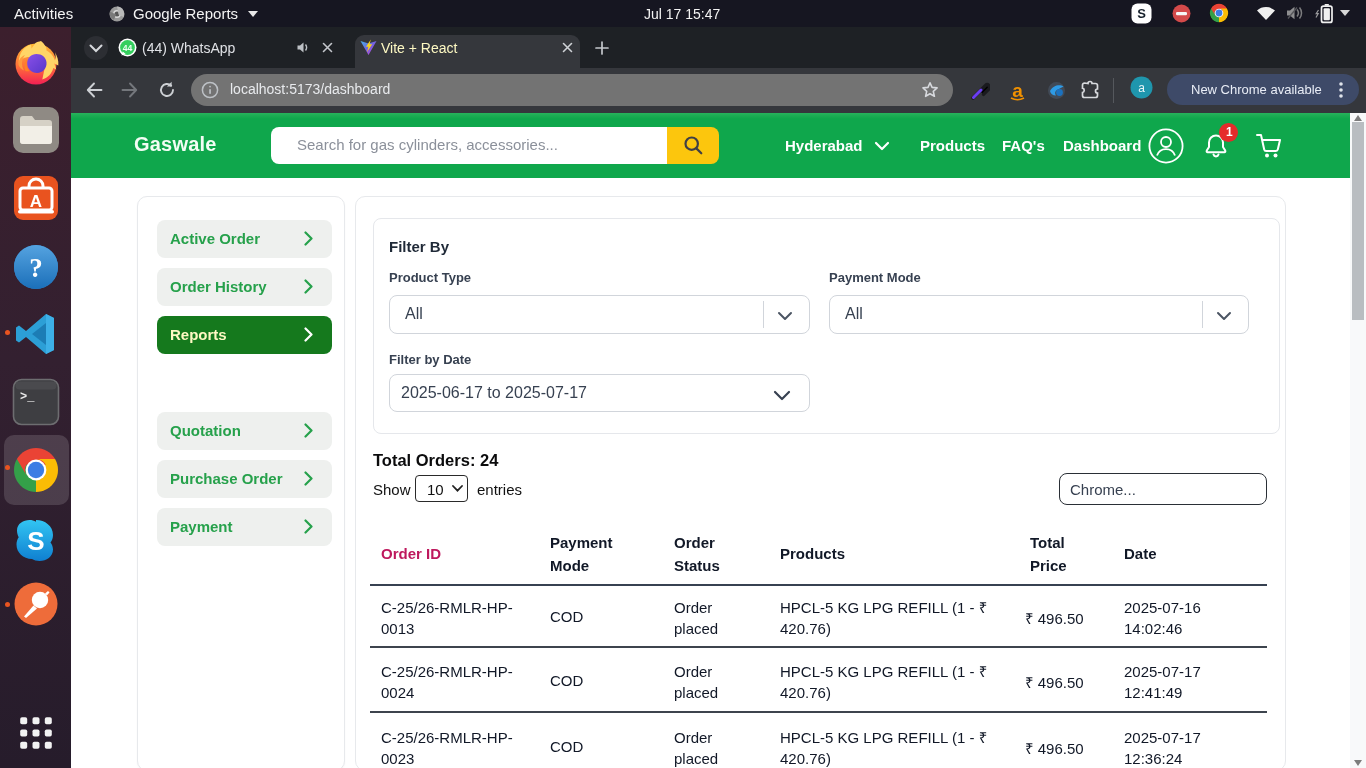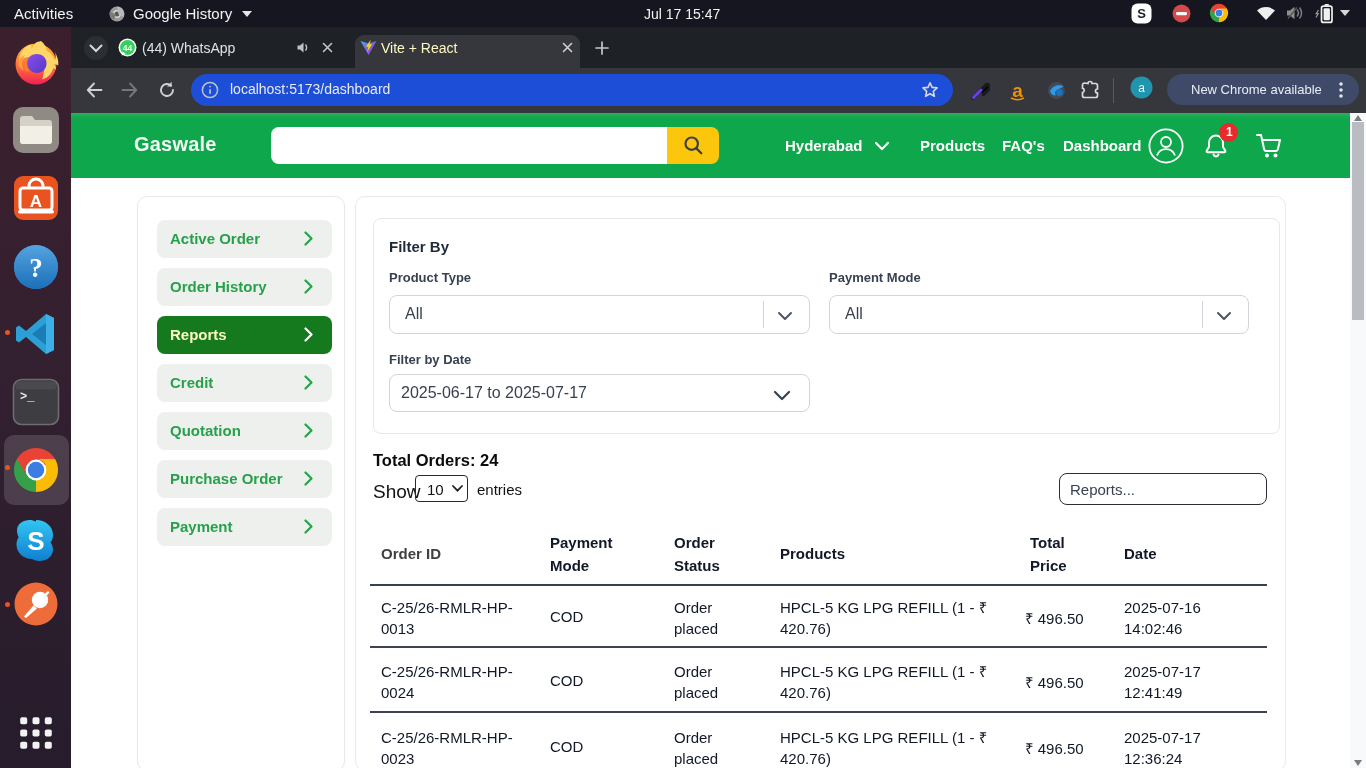--- a/index.html
+++ b/index.html
@@ -16,21 +16,21 @@
 
 
 #dock { position:absolute; left:0; top:27px; width:71px; height:741px; background:linear-gradient(180deg,#3c1f2d 0%, #332030 45%, #261c2b 100%); }
 .dockicon { position:absolute; left:12px; width:48px; height:48px; }
 .dot { position:absolute; left:5px; width:5px; height:5px; border-radius:50%; background:#e95420; }
 
 
 #tabstrip { position:absolute; left:71px; top:27px; width:1295px; height:41px; background:#1e2125; }
 #toolbar { position:absolute; left:71px; top:68px; width:1295px; height:45px; background:#35373c; }
 .tab-active { position:absolute; left:284px; top:8px; width:225px; height:33px; background:#35373c; border-radius:9px 9px 0 0; }
-#omnibox { position:absolute; left:120px; top:6px; width:762px; height:32px; background:#1d4ed8; border-radius:16px; color:#e8eaed; font-size:14px; }
+#omnibox { position:absolute; left:120px; top:6px; width:762px; height:32px; background:#737373; border-radius:16px; color:#e8eaed; font-size:14px; }
 .tabtxt { color:#dfe1e5; font-size:14px; }
 #updatepill { position:absolute; left:1096px; top:6px; width:192px; height:31px; background:#3e4a68; border-radius:16px; color:#e9edf6; font-size:13px; line-height:31px; }
 
 
 #page { position:absolute; left:71px; top:113px; width:1295px; height:655px; background:#ffffff;padding-left:44px; }
 #gheader { position:absolute; left:0; top:0; width:1279px; height:65px; background:linear-gradient(180deg,#28b35c 0px,#1aac52 3px,#0fa74c 6px); }
 #scrollbar { position:absolute; left:1279px; top:0; width:16px; height:655px; background:#f8f9fa; }
 #scrollthumb { position:absolute; left:1281px; top:9px; width:12px; height:198px; background:#b9bdc1; }
 
 .gnav { color:#fff; font-weight:700; font-size:15px; }
@@ -55,21 +55,21 @@
 
 <div id="panel">
   <span class="activities">Activities</span>
   <span class="chromemenu">
     <svg width="16" height="16" viewBox="0 0 16 16">
           <circle cx="8" cy="8" r="7.5" fill="#9a9a9a"></circle>
           <circle cx="8" cy="8" r="3.2" fill="#585858" stroke="#d9d9d9" stroke-width="1.4"></circle>
           <path d="M8 .5 A7.5 7.5 0 0 1 14.5 11 L9.5 8.6 Z" fill="#b9b9b9"></path>
           <path d="M.9 5.5 L7 8.5 5 13.8 A7.5 7.5 0 0 1 .9 5.5 Z" fill="#7a7a7a"></path>
         </svg>
-    <span>Google History</span>
+    <span>Google Reports</span>
     <span class="tri-down" style="margin-left:2px;"></span>
   </span>
   <span class="clock" style="font-size:14px;top:6px;">Jul 17  15:47</span>
 
   <svg class="abs" style="left:1131px;top:3px;" width="21" height="21" viewBox="0 0 21 21">
         <rect x="0.5" y="0.5" width="20" height="20" rx="6" fill="#ffffff"></rect>
         <text x="10.5" y="15.3" font-size="13" font-weight="bold" text-anchor="middle" fill="#16202b" font-family="Liberation Sans">S</text>
       </svg>
   <svg class="abs" style="left:1172px;top:4px;" width="19" height="19" viewBox="0 0 19 19">
         <circle cx="9.5" cy="9.5" r="9" fill="#d44a4a"></circle>
@@ -302,20 +302,21 @@
           <circle cx="2" cy="14" r="1.8" fill="#dfe3ea"></circle>
         </svg>
   </div>
 </div>
 
 <div id="page">
 
   <div id="gheader">
     <span class="abs" style="left:63px;top:20px;font-size:20px;font-weight:700;color:#f2fdf4;letter-spacing:0.2px;">Gaswale</span>
     <div class="abs" style="left:200px;top:14px;width:396px;height:37px;background:#fff;border-radius:8px 0 0 8px;"></div>
+    <span class="abs" style="left:226px;top:23px;font-size:15px;color:#8b909a;">Search for gas cylinders, accessories...</span>
     <div class="abs" style="left:596px;top:14px;width:52px;height:37px;background:#fcc60d;border-radius:0 8px 8px 0;"></div>
     <svg class="abs" style="left:612px;top:22px;" width="21" height="21" viewBox="0 0 21 21">
           <circle cx="8.7" cy="8.7" r="6.2" stroke="#3f3f46" stroke-width="2.2" fill="none"></circle>
           <path d="M13.4 13.4 L18.3 18.3" stroke="#3f3f46" stroke-width="2.2" stroke-linecap="round"></path>
         </svg>
     <span class="gnav abs" style="left:714px;top:24px;">Hyderabad</span>
     <svg class="abs" style="left:803px;top:28px;" width="16" height="10" viewBox="0 0 16 10">
           <path d="M2 2 L8 8 L14 2" stroke="#fff" stroke-width="2.2" fill="none" stroke-linecap="round" stroke-linejoin="round"></path>
         </svg>
     <span class="gnav abs" style="left:849px;top:24px;">Products</span>
@@ -350,23 +351,20 @@
 
   <div id="sidecard">
     <div class="menubtn" style="top:23px;">Active Order<svg class="chev" width="9" height="15" viewBox="0 0 9 15">
             <path d="M1.5 1.5 L7.5 7.5 L1.5 13.5" stroke="#26a14b" stroke-width="2.2" fill="none" stroke-linecap="round" stroke-linejoin="round"></path>
           </svg></div>
     <div class="menubtn" style="top:71px;">Order History<svg class="chev" width="9" height="15" viewBox="0 0 9 15">
             <path d="M1.5 1.5 L7.5 7.5 L1.5 13.5" stroke="#26a14b" stroke-width="2.2" fill="none" stroke-linecap="round" stroke-linejoin="round"></path>
           </svg></div>
     <div class="menubtn active" style="top:119px;">Reports<svg class="chev" width="9" height="15" viewBox="0 0 9 15">
             <path d="M1.5 1.5 L7.5 7.5 L1.5 13.5" stroke="#ffffff" stroke-width="2.2" fill="none" stroke-linecap="round" stroke-linejoin="round"></path>
-          </svg></div>
-    <div class="menubtn" style="top:167px;">Credit<svg class="chev" width="9" height="15" viewBox="0 0 9 15">
-            <path d="M1.5 1.5 L7.5 7.5 L1.5 13.5" stroke="#26a14b" stroke-width="2.2" fill="none" stroke-linecap="round" stroke-linejoin="round"></path>
           </svg></div>
     <div class="menubtn" style="top:215px;">Quotation<svg class="chev" width="9" height="15" viewBox="0 0 9 15">
             <path d="M1.5 1.5 L7.5 7.5 L1.5 13.5" stroke="#26a14b" stroke-width="2.2" fill="none" stroke-linecap="round" stroke-linejoin="round"></path>
           </svg></div>
     <div class="menubtn" style="top:263px;">Purchase Order<svg class="chev" width="9" height="15" viewBox="0 0 9 15">
             <path d="M1.5 1.5 L7.5 7.5 L1.5 13.5" stroke="#26a14b" stroke-width="2.2" fill="none" stroke-linecap="round" stroke-linejoin="round"></path>
           </svg></div>
     <div class="menubtn" style="top:311px;">Payment<svg class="chev" width="9" height="15" viewBox="0 0 9 15">
             <path d="M1.5 1.5 L7.5 7.5 L1.5 13.5" stroke="#26a14b" stroke-width="2.2" fill="none" stroke-linecap="round" stroke-linejoin="round"></path>
           </svg></div>
@@ -394,35 +392,35 @@
       <span class="flabel" style="left:15px;top:133px;">Filter by Date</span>
       <div class="fselect" style="left:15px;top:155px;width:421px;height:38px;">
         <span class="val" style="left:11px;">2025-06-17 to 2025-07-17</span>
         <svg class="abs" style="right:18px;top:15px;" width="18" height="11" viewBox="0 0 18 11">
               <path d="M2 2 L9 9 L16 2" stroke="#374151" stroke-width="2.2" fill="none" stroke-linecap="round" stroke-linejoin="round"></path>
             </svg>
       </div>
     </div>
 
     <span class="abs" style="left:17px;top:254px;font-size:16.5px;font-weight:700;color:#0b0b0c;">Total Orders: 24</span>
-    <span class="abs" style="left:17px;top:284px;font-size:19px;color:#111;">Show</span>
+    <span class="abs" style="left:17px;top:284px;font-size:15px;color:#111;">Show</span>
     <div class="abs" style="left:59px;top:278px;width:53px;height:27px;border:1.6px solid #2a2a2a;border-radius:4px;"></div>
     <span class="abs" style="left:71px;top:284px;font-size:15px;color:#111;">10</span>
     <svg class="abs" style="left:96px;top:288px;" width="11" height="7" viewBox="0 0 11 7">
           <path d="M1 1 L5.5 5.7 L10 1" stroke="#222" stroke-width="1.8" fill="none" stroke-linecap="round"></path>
         </svg>
     <span class="abs" style="left:121px;top:284px;font-size:15px;color:#111;">entries</span>
     <div class="abs" style="left:703px;top:276px;width:208px;height:32px;border:1.6px solid #2a2f36;border-radius:8px;"></div>
-    <span class="abs" style="left:714px;top:284px;font-size:15px;color:#374151;">Reports...</span>
+    <span class="abs" style="left:714px;top:284px;font-size:15px;color:#374151;">Chrome...</span>
 
     <div class="abs" style="left:14px;top:387px;width:897px;height:2px;background:#374151;"></div>
     <div class="abs" style="left:14px;top:449px;width:897px;height:2px;background:#3d444d;"></div>
     <div class="abs" style="left:14px;top:514px;width:897px;height:2px;background:#3d444d;"></div>
 
-    <span class="abs" style="left:25px;top:345px;font-weight:700;font-size:15px;line-height:23px;color:#404040;">Order ID</span>
+    <span class="abs" style="left:25px;top:345px;font-weight:700;font-size:15px;line-height:23px;color:#be185d;">Order ID</span>
     <span class="abs" style="left:194px;top:334px;font-weight:700;font-size:15px;line-height:23px;color:#111827;">Payment<br>Mode</span>
     <span class="abs" style="left:318px;top:334px;font-weight:700;font-size:15px;line-height:23px;color:#111827;">Order<br>Status</span>
     <span class="abs" style="left:424px;top:345px;font-weight:700;font-size:15px;line-height:23px;color:#111827;">Products</span>
     <span class="abs" style="left:674px;top:334px;font-weight:700;font-size:15px;line-height:23px;color:#111827;">Total<br>Price</span>
     <span class="abs" style="left:768px;top:345px;font-weight:700;font-size:15px;line-height:23px;color:#111827;">Date</span>
 
     <span class="abs" style="left:25px;top:401px;font-size:15px;line-height:20.5px;color:#111827;">C-25/26-RMLR-HP-<br>0013</span>
     <span class="abs" style="left:194px;top:411px;font-size:15px;color:#111827;">COD</span>
     <span class="abs" style="left:318px;top:401px;font-size:15px;line-height:20.5px;color:#111827;">Order<br>placed</span>
     <span class="abs" style="left:424px;top:401px;font-size:15px;line-height:20.5px;color:#111827;">HPCL-5 KG LPG REFILL (1 - ₹<br>420.76)</span>

